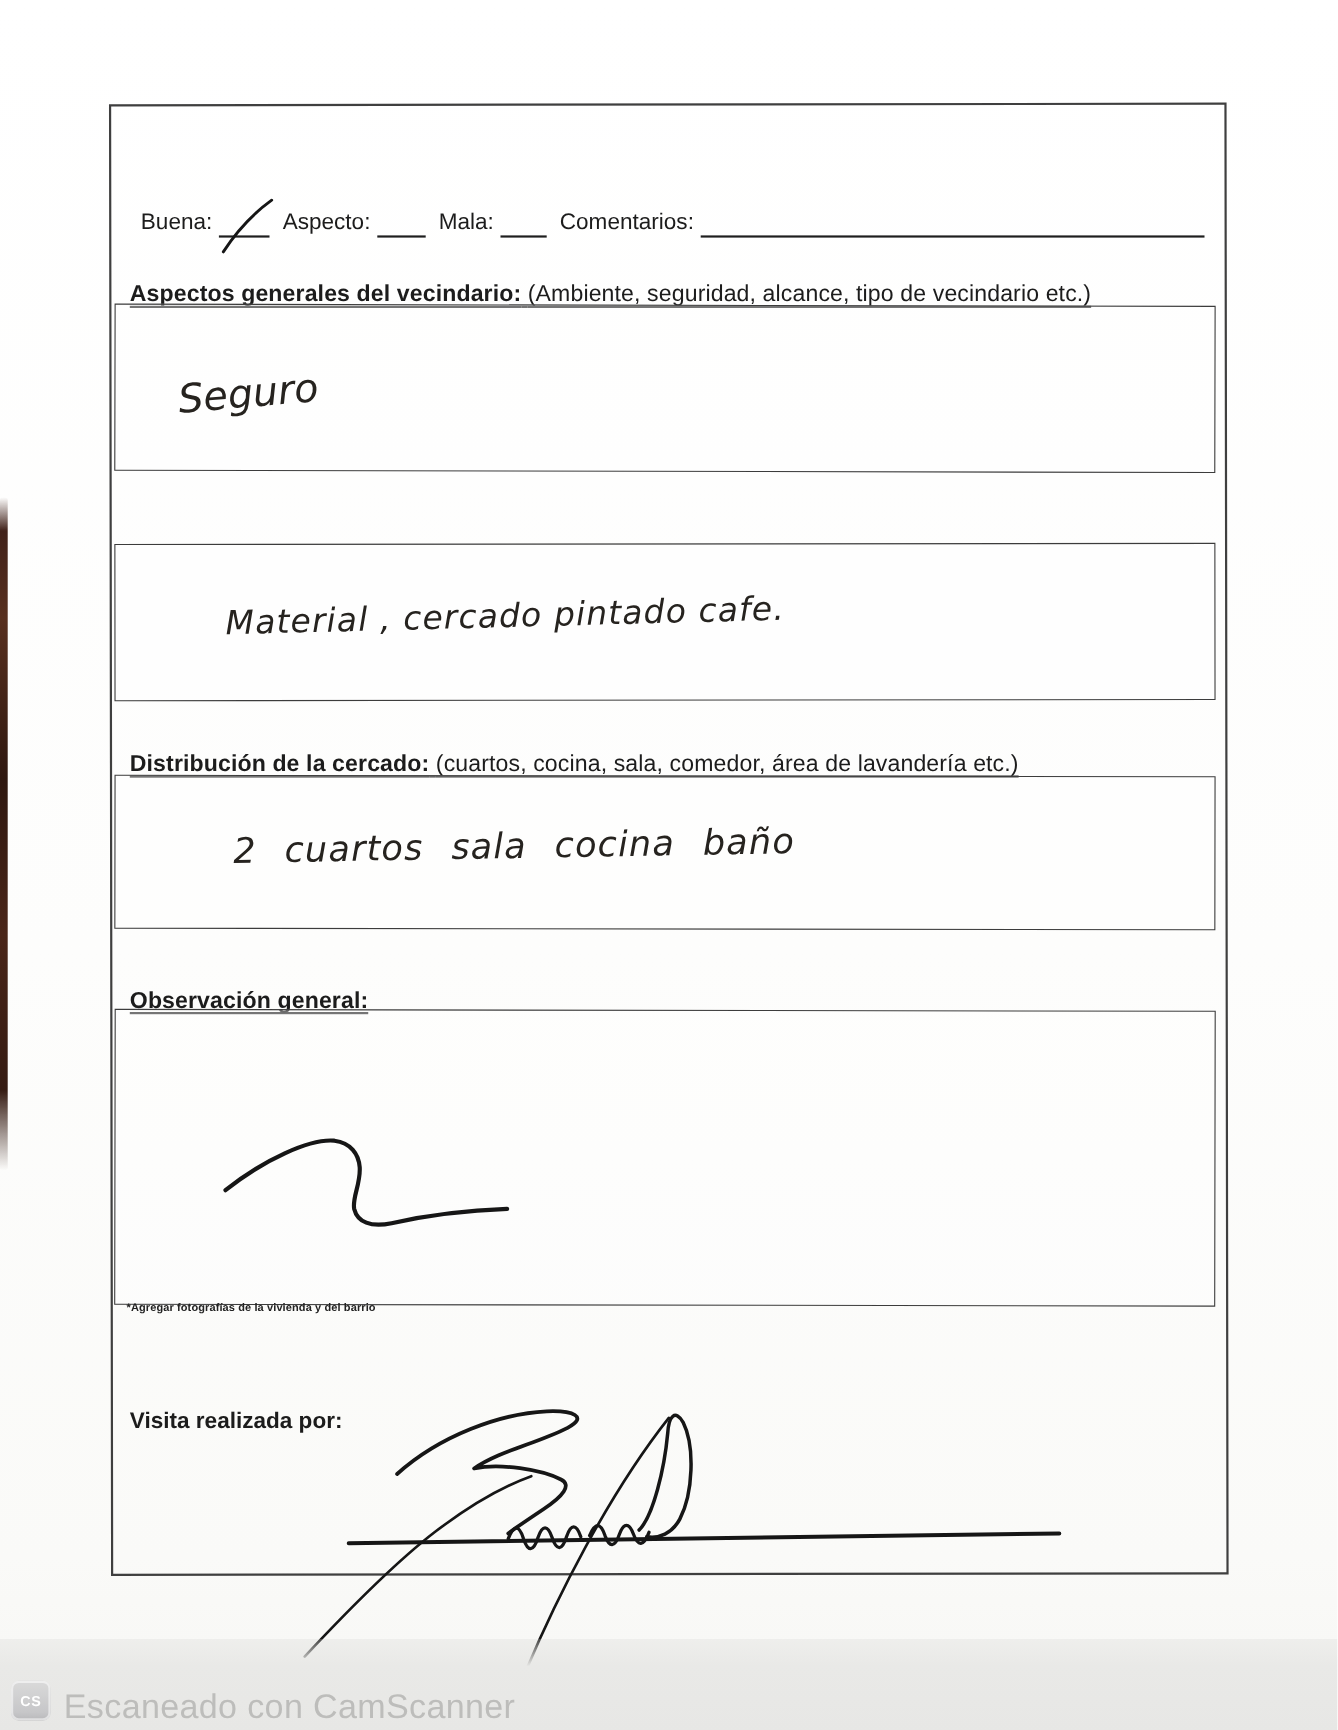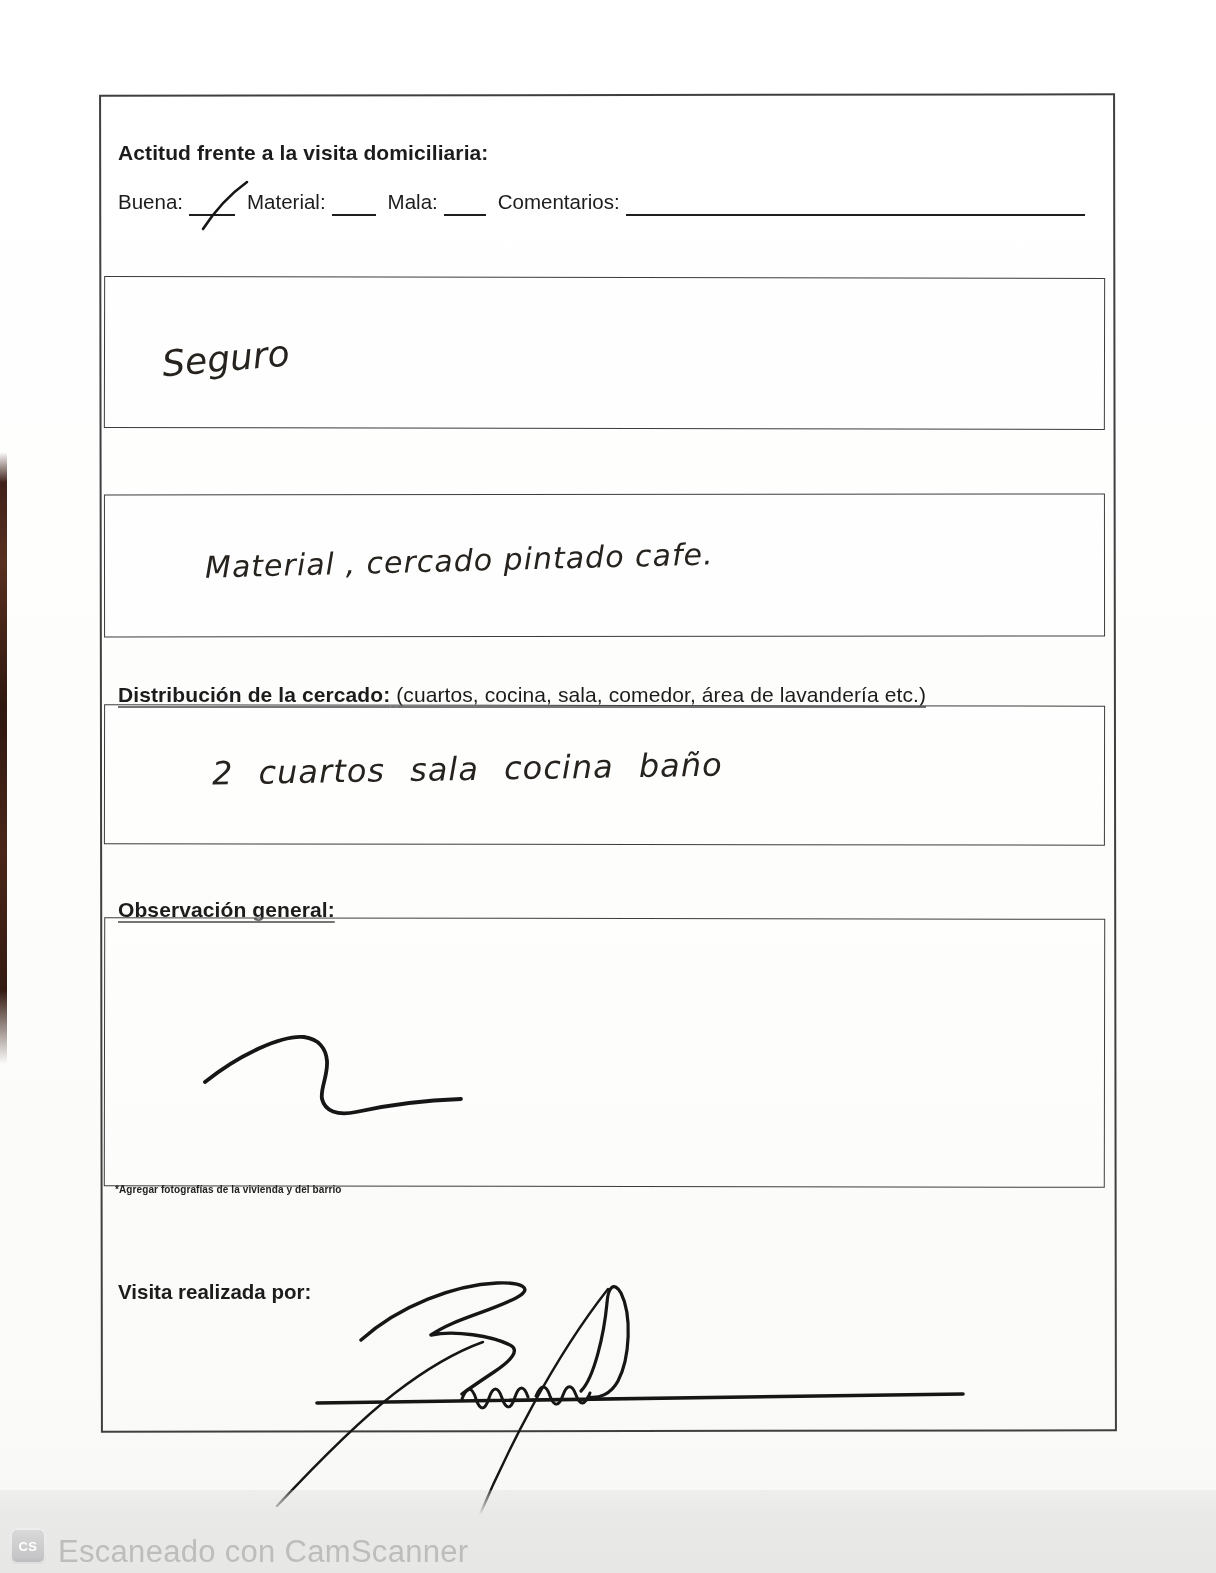--- a/index.html
+++ b/index.html
@@ -29,21 +29,21 @@
     white-space:nowrap;
   }
   .sec-title .bold{font-weight:bold;}
   .underlined{
     text-decoration:underline;
     text-decoration-thickness:1.6px;
     text-underline-offset:4px;
     text-decoration-color:#2b2b2b;
   }
   .attitude-row{
-    position:absolute;left:118px;top:188px;width:967px;
+    position:absolute;left:128px;top:188px;width:967px;
     display:flex;align-items:flex-end;
     font-size:20.5px;line-height:28px;white-space:nowrap;
   }
   .attitude-row .lbl{margin-right:6px;}
   .blank{
     display:inline-block;height:26px;
     border-bottom:2px solid #1e1e1e;
     margin-right:12px;
   }
   .blank.b1{width:46px;}
@@ -101,35 +101,38 @@
 </style>
 </head>
 <body>
 
 <div class="scan-page">
 
   <div class="edge-artifact"></div>
 
   <div class="form-border"></div>
 
-  <div class="sec-title" style="top:140px">
-    <span class="bold">Actitud frente a la visita domiciliaria:</span>
-  </div>
 
   <div class="attitude-row">
     <span class="lbl">Buena:</span>
     <span class="blank b1"></span>
-    <span class="lbl">Material:</span>
+    <span class="lbl">Aspecto:</span>
     <span class="blank b2"></span>
     <span class="lbl">Mala:</span>
     <span class="blank b3"></span>
     <span class="lbl">Comentarios:</span>
     <span class="blank b4"></span>
   </div>
 
+  <div class="sec-title" style="top:255px">
+    <span class="underlined">
+      <span class="bold">Aspectos generales del vecindario:</span>
+      <span>(Ambiente, seguridad, alcance, tipo de vecindario etc.)</span>
+    </span>
+  </div>
   <div class="field-box box-neighborhood"></div>
   <div class="hand hand-neighborhood">Seguro</div>
 
   <div class="field-box box-dwelling"></div>
   <div class="hand hand-dwelling">Material , cercado pintado cafe.</div>
 
   <div class="sec-title" style="top:682px">
     <span class="underlined">
       <span class="bold">Distribución de la cercado:</span>
       <span>(cuartos, cocina, sala, comedor, área de lavandería etc.)</span>

